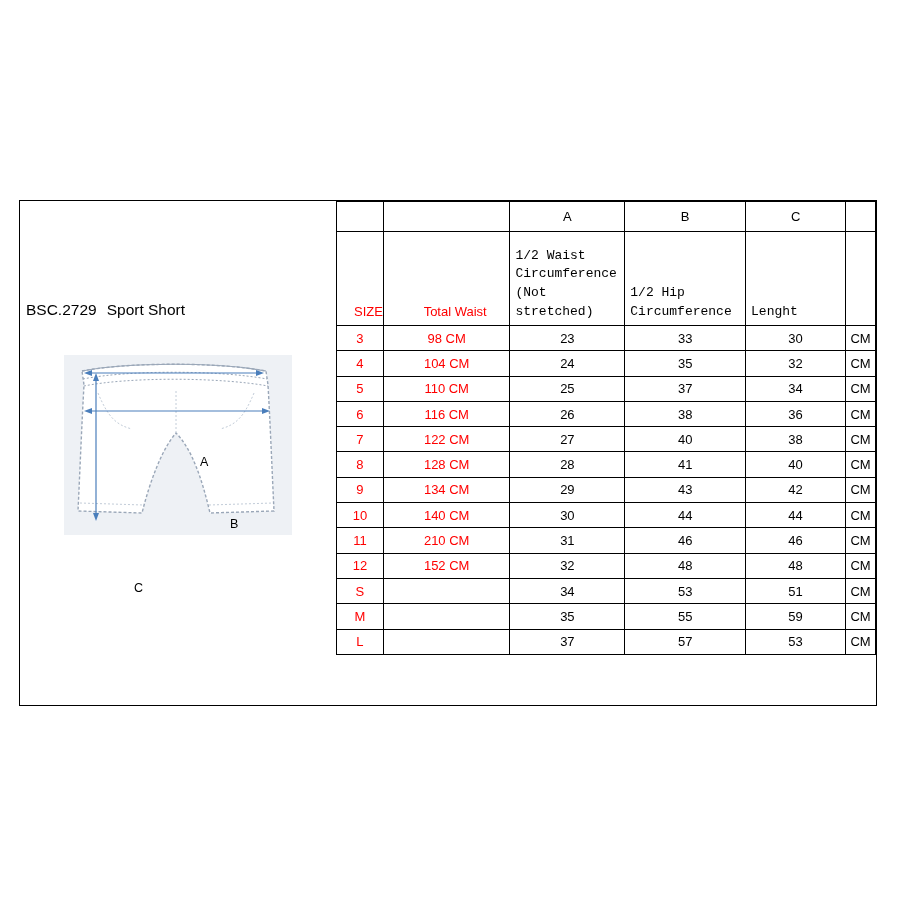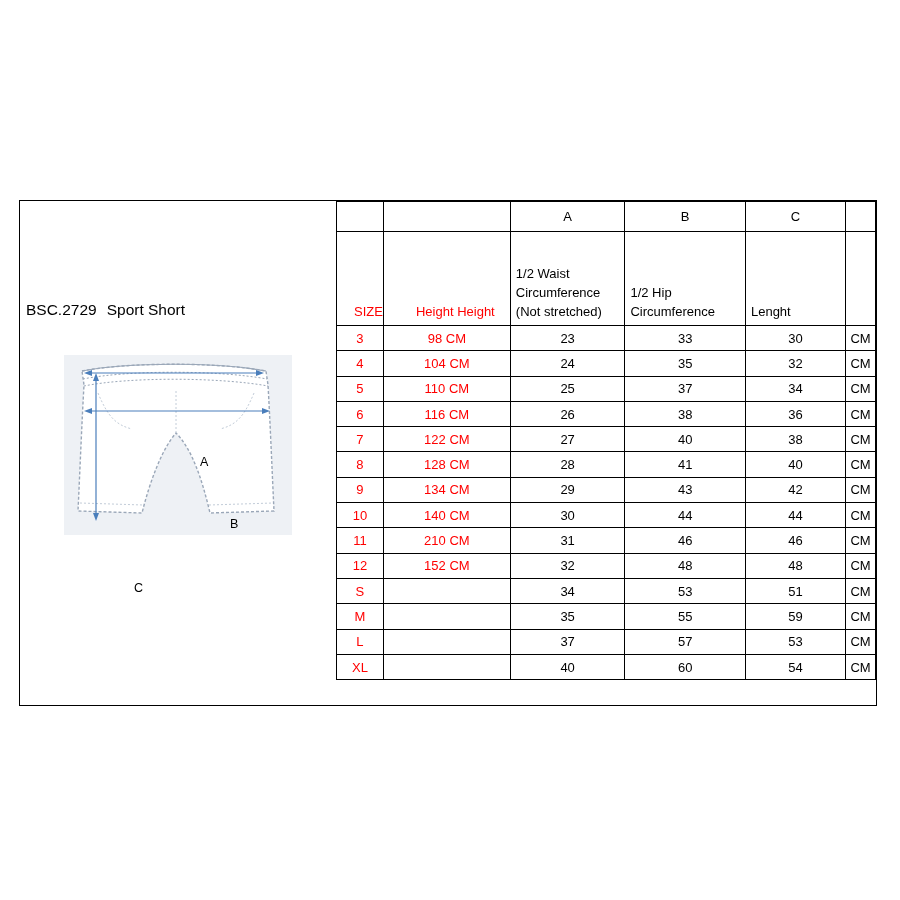--- a/index.html
+++ b/index.html
@@ -99,21 +99,21 @@
     height: 94px;
     vertical-align: bottom;
     text-align: left;
     padding-left: 5px;
     padding-bottom: 3px;
     line-height: 1.45;
     font-size: 13px;
   }
   #size-table tr.head-desc td.center-desc { text-align: center; padding-left: 17px; }
   .red { color: #ff0000; font-weight: bold; }
-  td.desc-cell { white-space: pre-line; }
+  td.desc-cell { white-space: pre-line; font-family: Liberation Mono, monospace; }
 </style>
 </head>
 <body>
 
 <div id="page">
 
   <div id="chart-frame">
 
     <div id="left-panel">
 
@@ -178,21 +178,21 @@
         <tr class="head-letters">
           <td></td>
           <td></td>
           <td>A</td>
           <td>B</td>
           <td>C</td>
           <td></td>
         </tr>
         <tr class="head-desc">
           <td class="red center-desc">SIZE</td>
-          <td class="red center-desc">Height Height</td>
+          <td class="red center-desc">Total Waist</td>
           <td class="desc-cell">1/2 Waist
 Circumference
 (Not stretched)</td>
           <td class="desc-cell">1/2 Hip
 Circumference</td>
           <td class="desc-cell">Lenght</td>
           <td></td>
         </tr>
       <tr>
             <td class="red">3</td>
@@ -291,25 +291,17 @@
             <td>CM</td>
           </tr>
           <tr>
             <td class="red">L</td>
             <td class="red"></td>
             <td>37</td>
             <td>57</td>
             <td>53</td>
             <td>CM</td>
           </tr>
-          <tr>
-            <td class="red">XL</td>
-            <td class="red"></td>
-            <td>40</td>
-            <td>60</td>
-            <td>54</td>
-            <td>CM</td>
-          </tr>
         </tbody>
     </table>
 
   </div>
 </div>
 
 </body></html>

